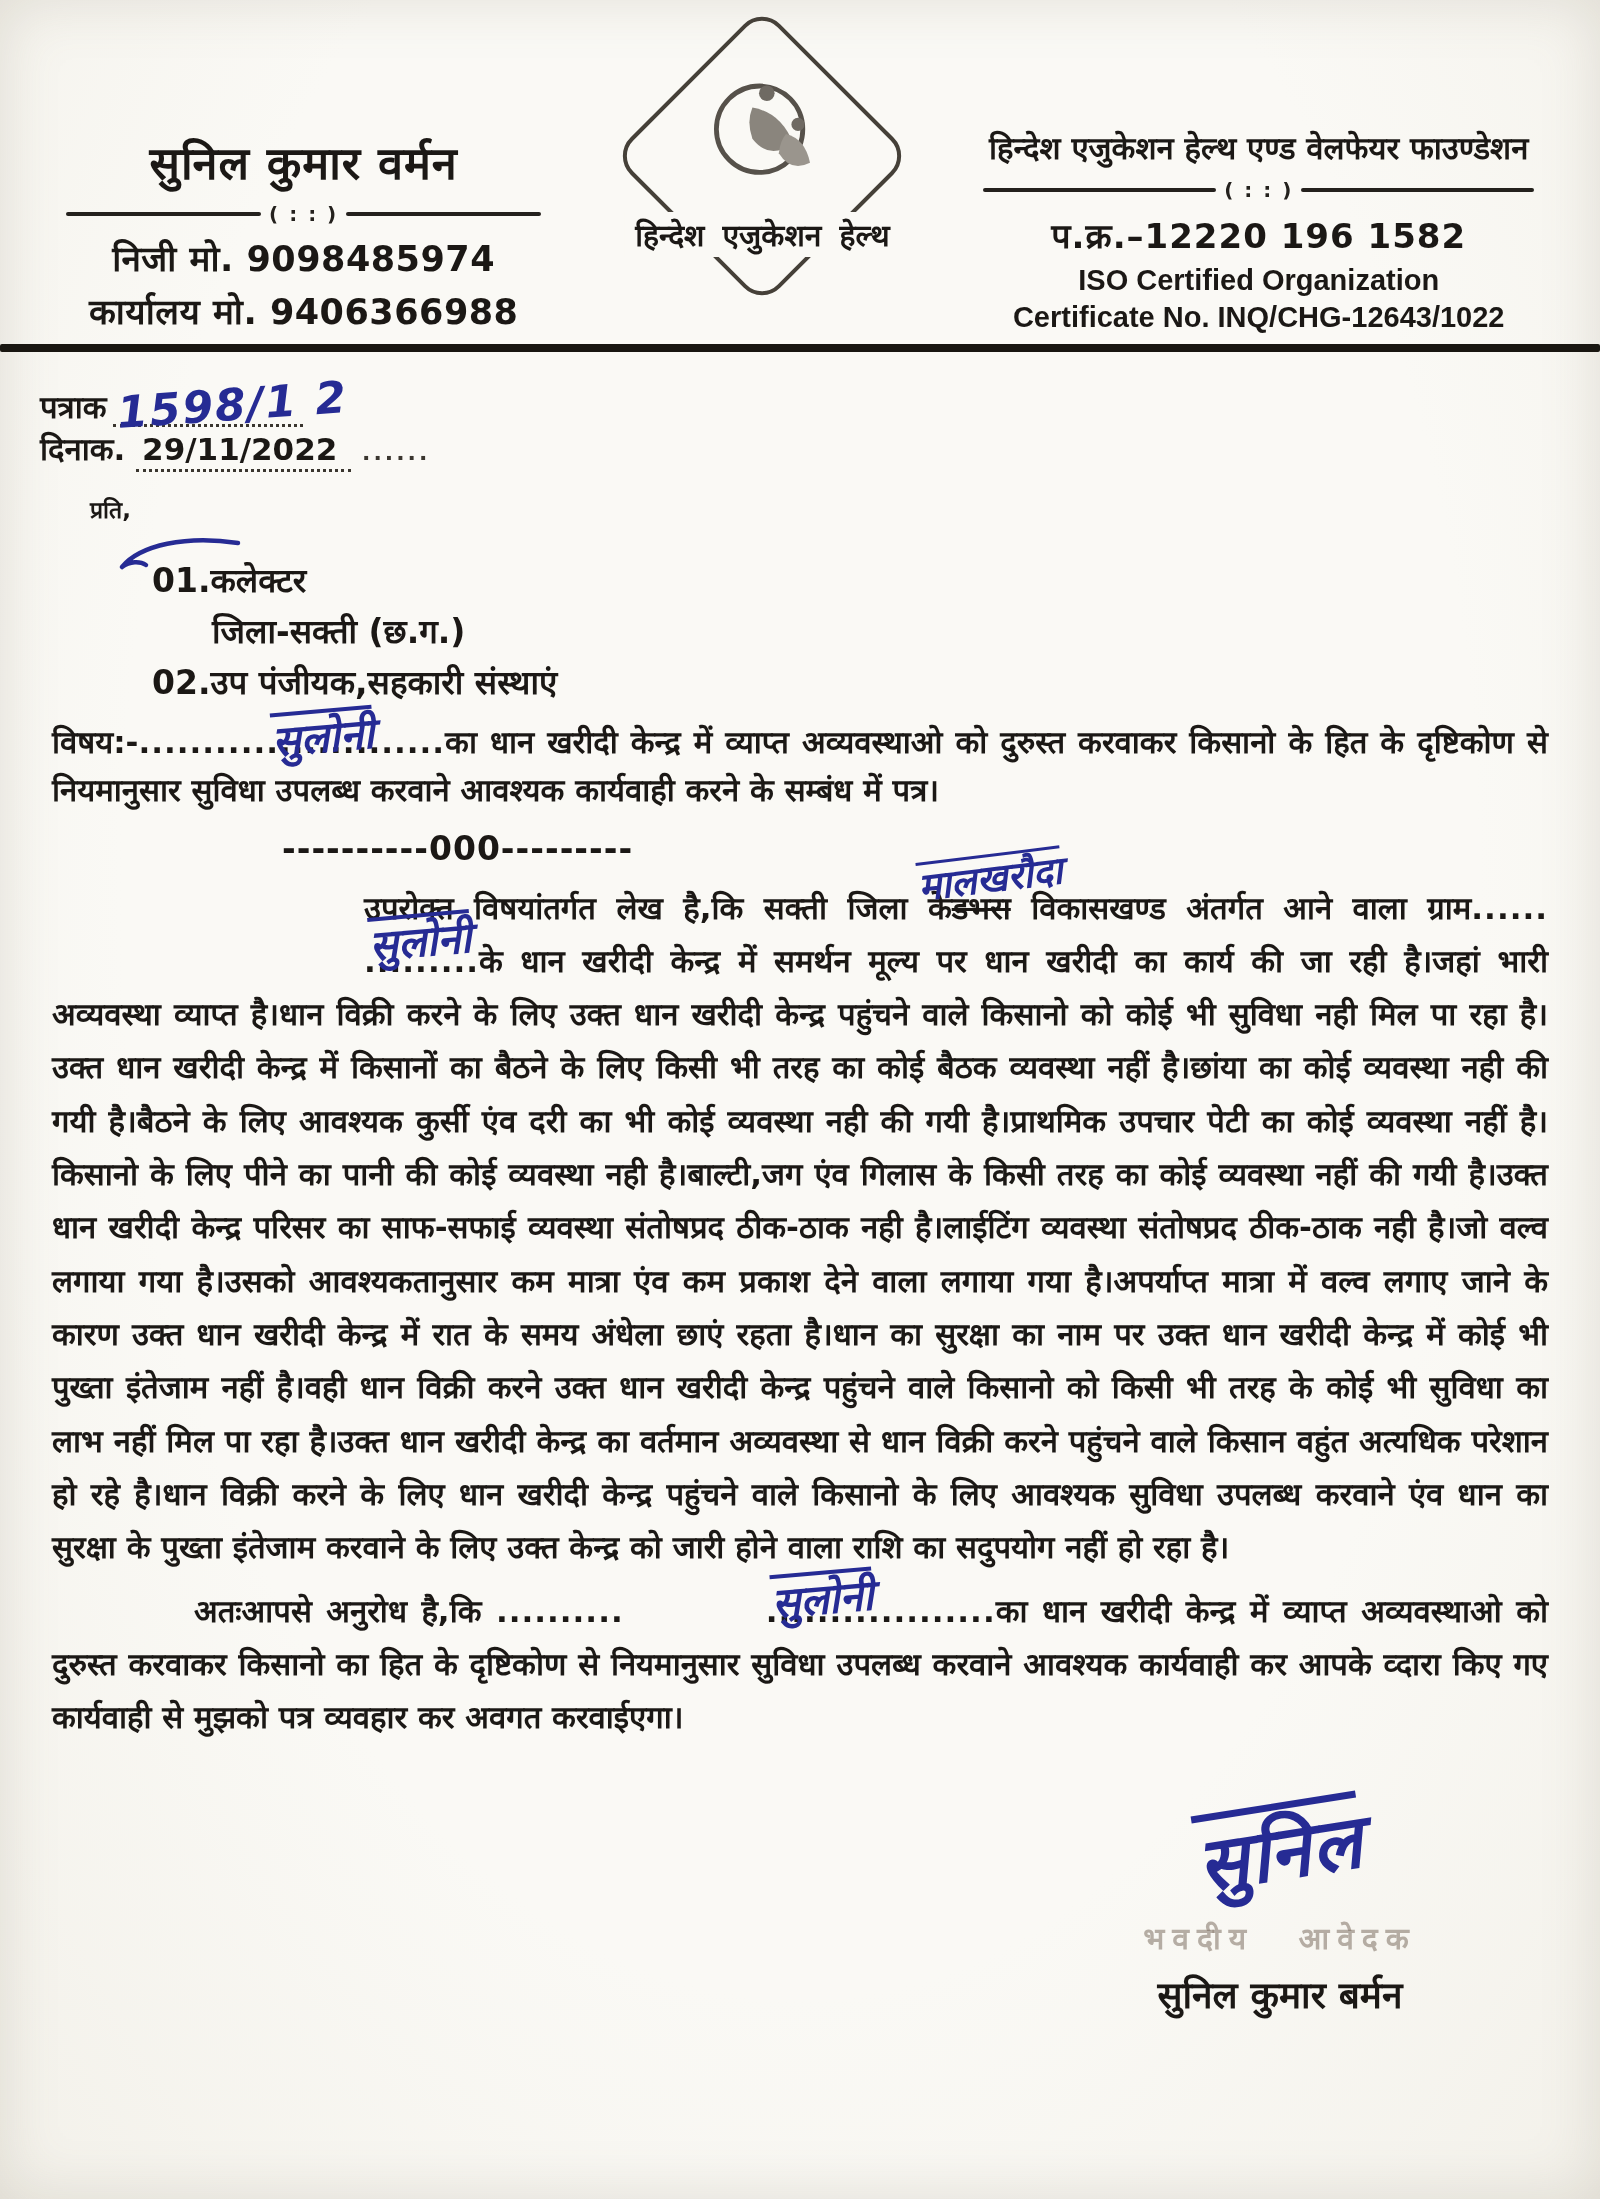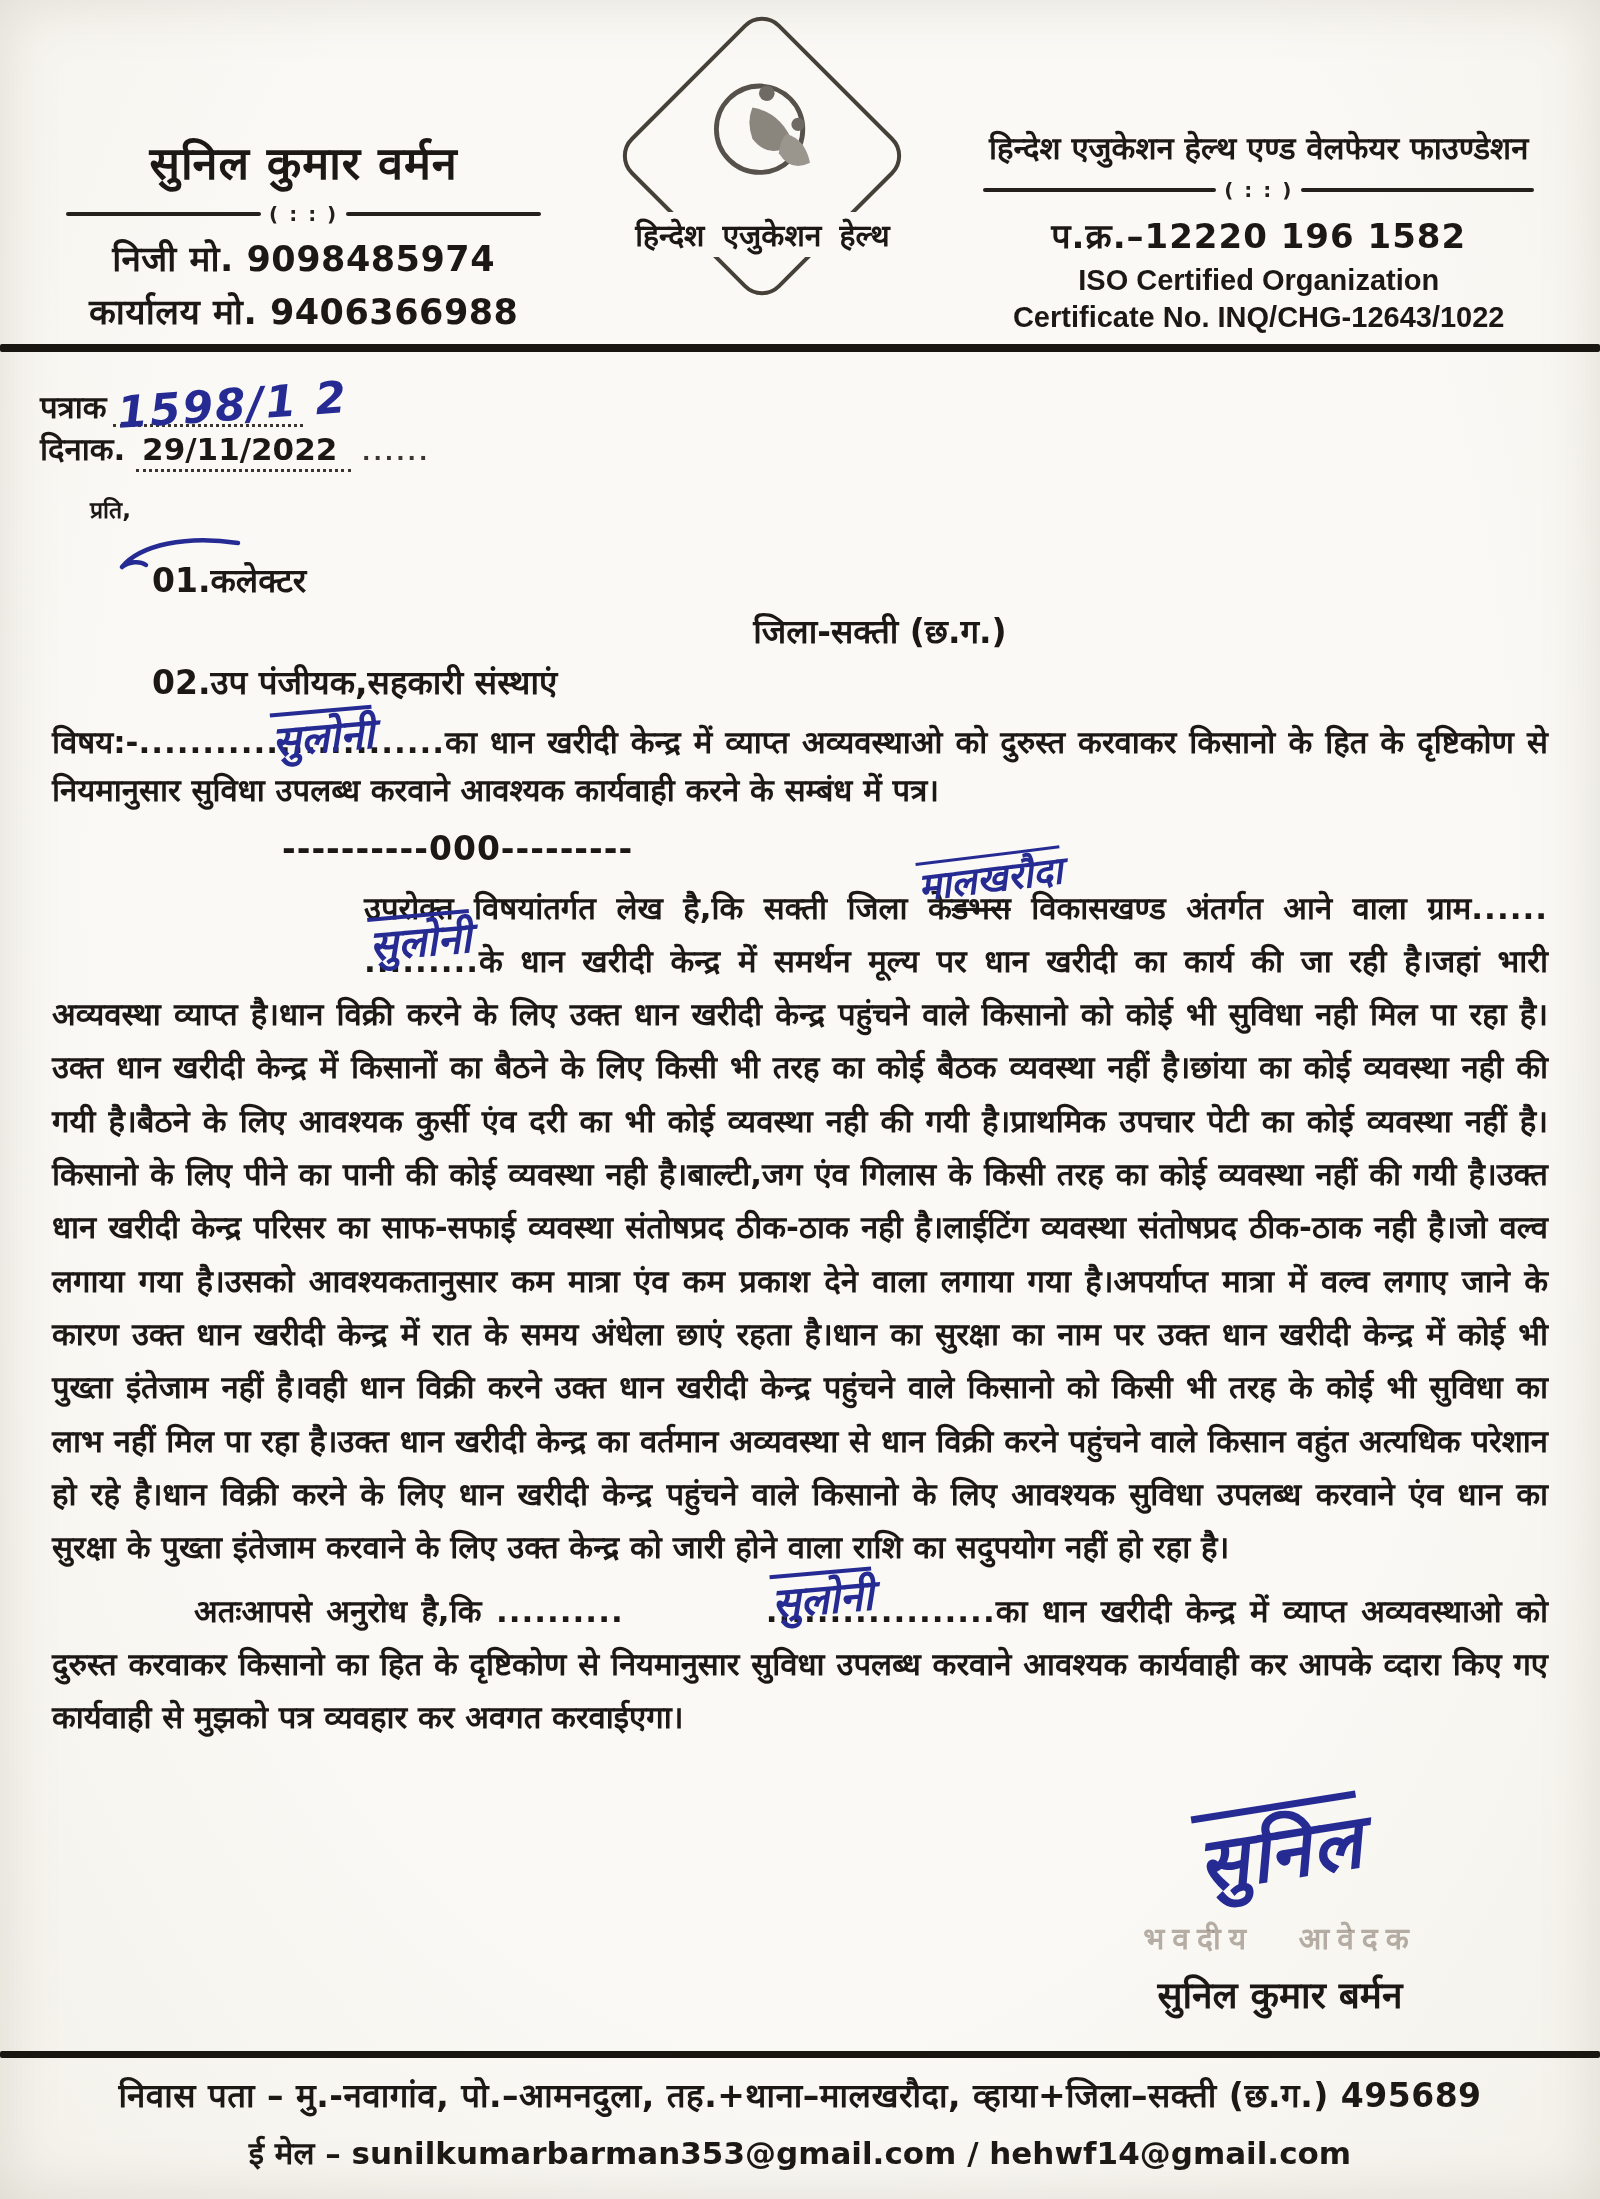--- a/index.html
+++ b/index.html
@@ -73,21 +73,21 @@
   .letter-no{position:absolute;left:4px;bottom:-6px;font-size:44px;transform:rotate(-4deg);letter-spacing:2px;}
   .ref-right{font-size:31px;font-weight:bold;}
   .date-val{border-bottom:3px dotted #3a362f;padding:0 14px 2px 6px;}
   .date-tail{letter-spacing:3px;color:#3a362f;font-size:22px;}
 
   
   .content{padding:0 52px;}
   .salutation{font-size:23px;font-weight:bold;margin:24px 0 0 38px;}
   .addressees{margin:30px 0 0 100px;position:relative;}
   .addr-line{font-size:33px;font-weight:bold;line-height:1.55;}
-  .addr-indent{margin-left:60px;text-align:center;}
+  .addr-indent{margin-left:60px;}
   .tick{position:absolute;left:-36px;top:-24px;z-index:1;}
 
   .subject{font-size:31px;font-weight:bold;text-align:justify;margin-top:10px;line-height:1.55;}
   .dots{letter-spacing:1px;font-weight:bold;}
   .hw-wrap{position:relative;display:inline-block;}
   .hw-over{
     position:absolute;left:6px;bottom:-4px;
     font-size:42px;text-decoration:overline;
     transform:rotate(-5deg);
   }
@@ -217,21 +217,14 @@
   </div>
 
   <div class="sig-block">
     <div>
       <span class="sig-hand hand">सुनिल</span>
     </div>
     <div class="sig-stamp">भवदीय आवेदक</div>
     <div class="sig-name">सुनिल कुमार बर्मन</div>
   </div>
 
-  <div class="footer">
-    <div class="rule-bottom"></div>
-    <div class="footer-inner">
-      <div class="footer-address">निवास पता – मु.-नवागांव, पो.–आमनदुला, तह.+थाना–मालखरौदा, व्हाया+जिला–सक्ती (छ.ग.) 495689</div>
-      <div class="footer-email">ई मेल – sunilkumarbarman353@gmail.com / hehwf14@gmail.com</div>
-    </div>
-  </div>
 
 </div>
 
 </body></html>

